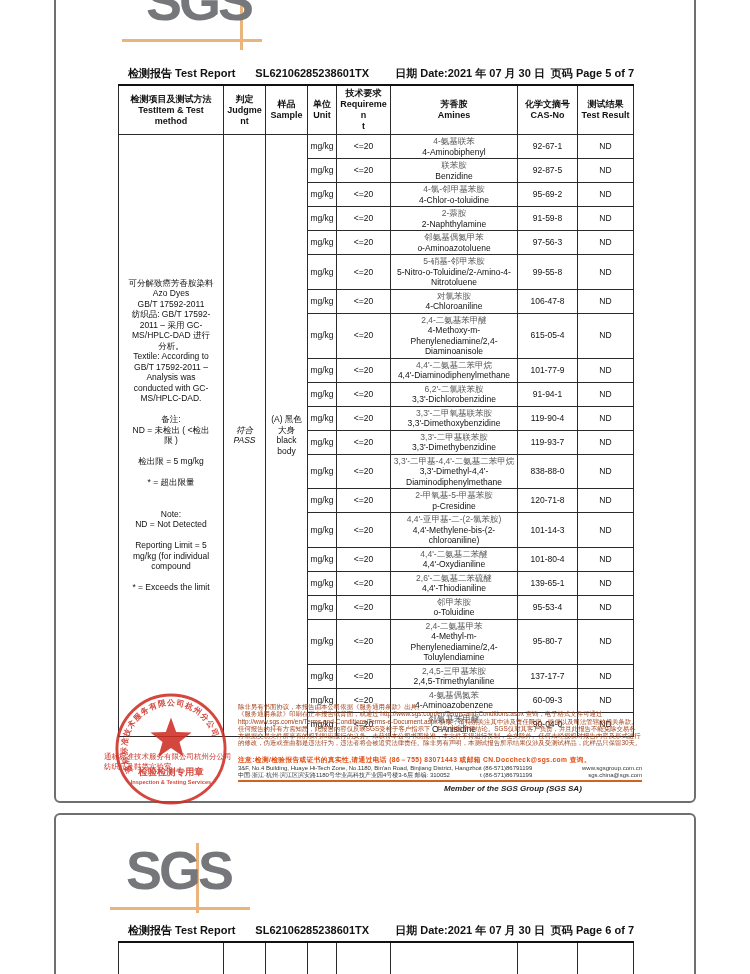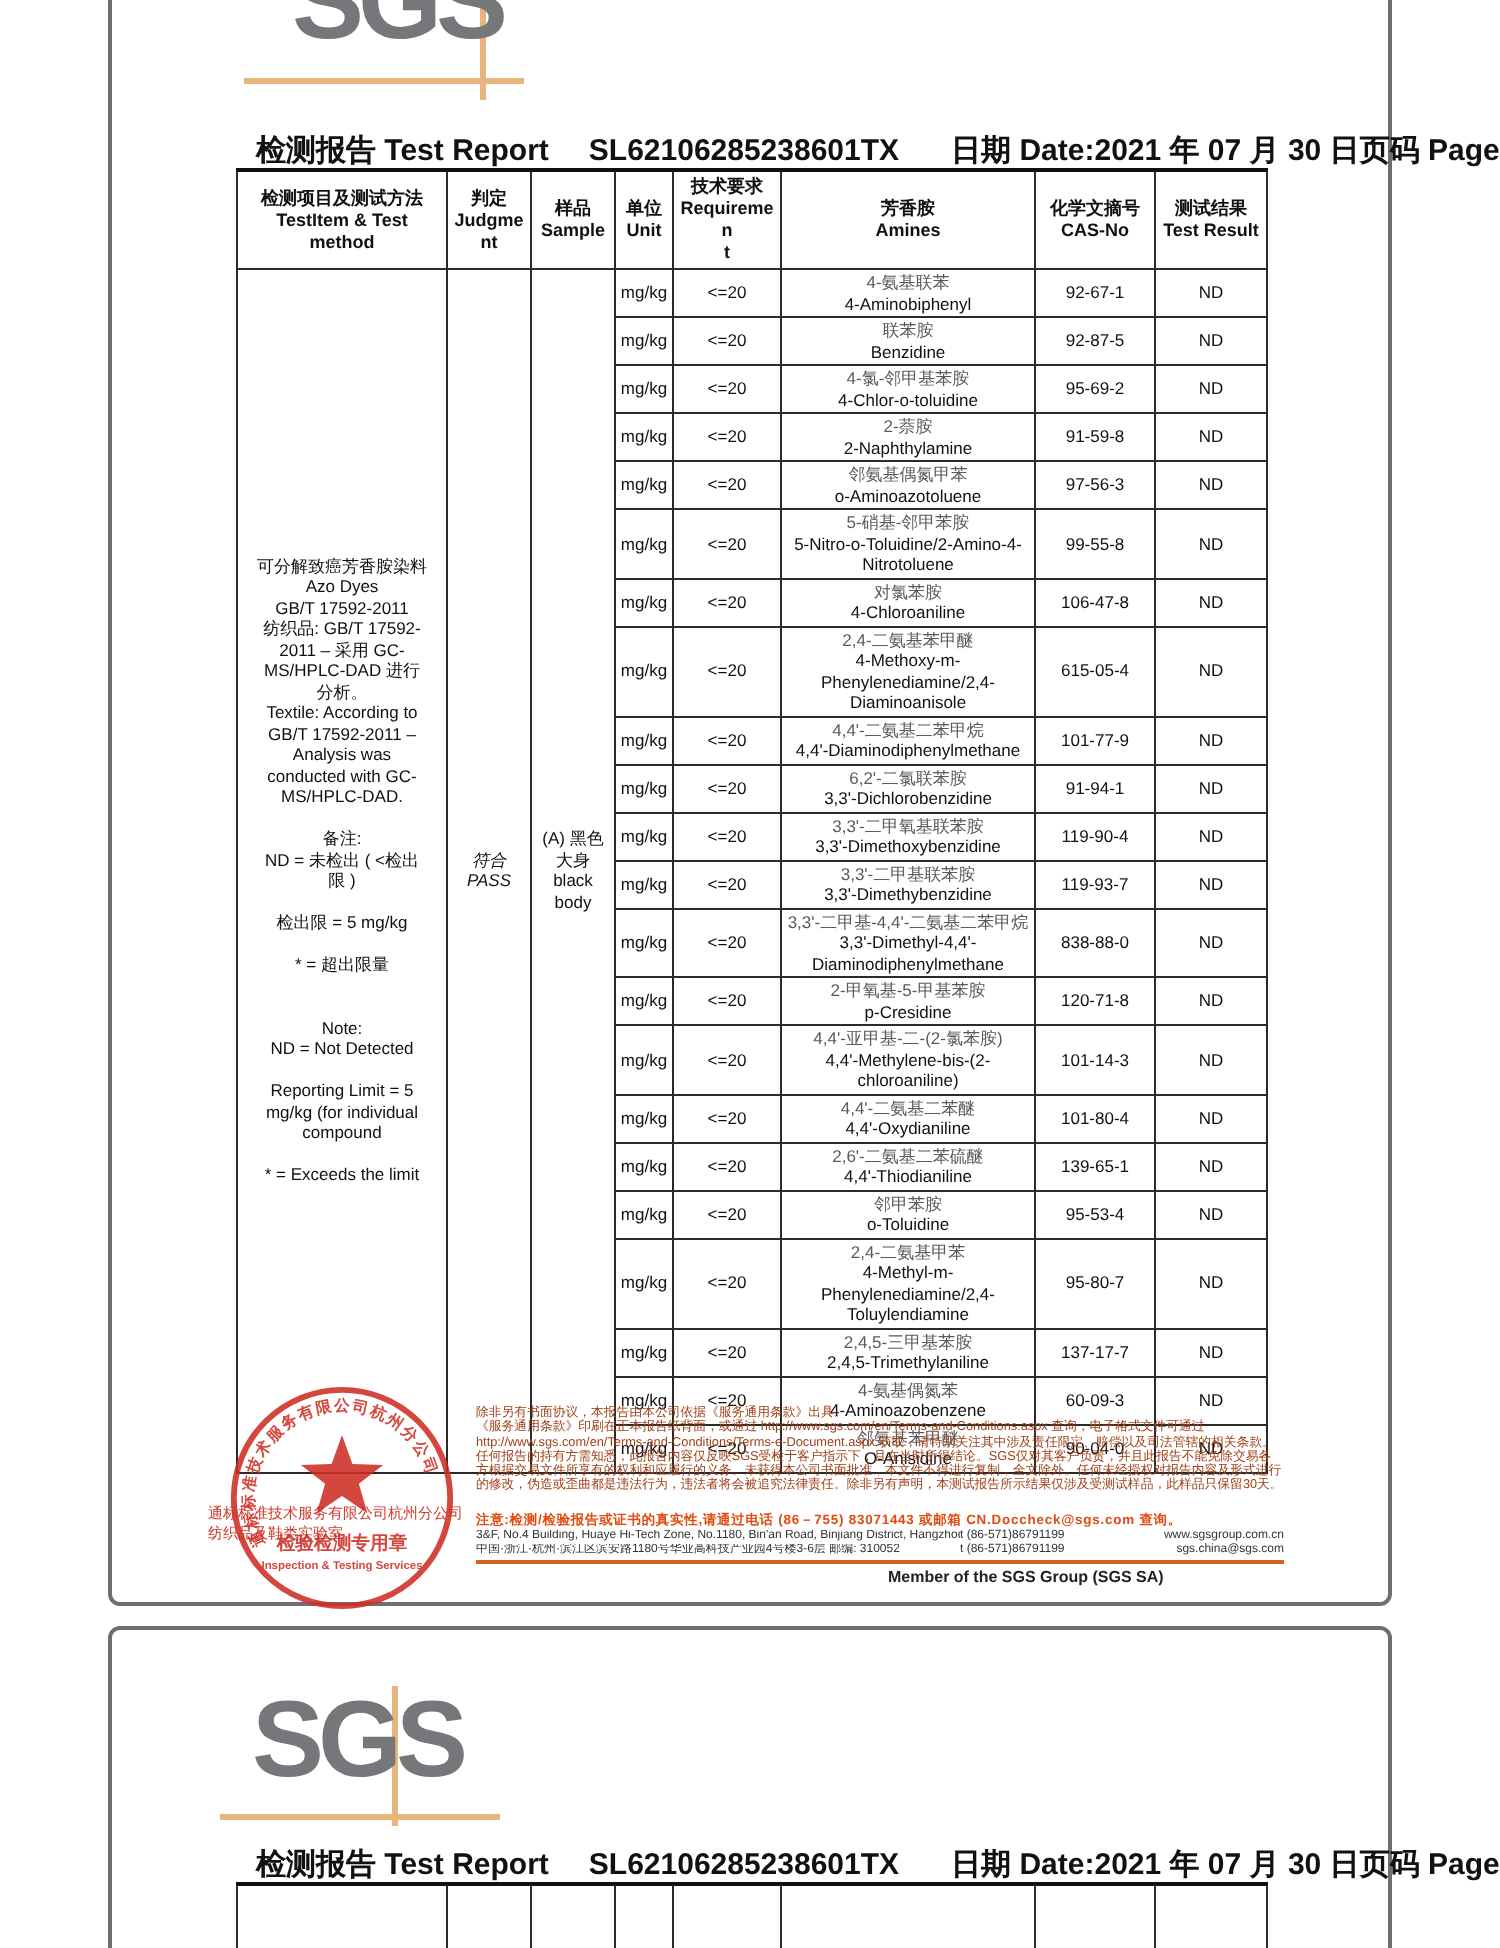--- a/index.html
+++ b/index.html
@@ -17,21 +17,21 @@
   #page6{top:813px;height:320px;}
 
   
   .logo{position:absolute;font-weight:bold;color:#76777a;
     font-size:54px;line-height:54px;letter-spacing:-3px;z-index:2;}
   .cross-h{position:absolute;height:3px;background:#eab57c;z-index:1;}
   .cross-v{position:absolute;width:3px;background:#eab57c;z-index:1;}
 
   
   .rpt-header{position:absolute;left:62px;width:516px;display:flex;
-    align-items:baseline;font-weight:bold;font-size:15px;white-space:nowrap;}
+    align-items:baseline;font-weight:bold;font-size:11px;white-space:nowrap;}
   .rpt-header .t{margin-left:10px;}
   .rpt-header .n{margin-left:20px;}
   .rpt-header .d{margin-left:26px;}
   .rpt-header .p{margin-left:auto;}
 
   
   table.report{border-collapse:collapse;table-layout:fixed;width:516px;
     position:absolute;left:62px;background:#fff;padding-left:24px;}
   table.report{border:1px solid #222;border-top:2px solid #111;}
   table.report th,table.report td{
@@ -53,21 +53,21 @@
   .disclaimer{position:absolute;left:182px;top:723px;width:404px;
     font-size:6.4px;line-height:7.3px;color:#a04018;white-space:pre-line;text-align:left;}
   .notice{position:absolute;left:182px;top:776px;width:404px;
     font-size:6.7px;font-weight:bold;color:#e24b10;letter-spacing:.4px;white-space:nowrap;}
   .addr-row{position:absolute;left:182px;width:404px;display:flex;
     font-size:6px;line-height:7px;color:#333;white-space:nowrap;}
   .addr-row .a{width:242px;overflow:hidden;}
   .addr-row .ph{width:78px;}
   .addr-row .w{width:84px;text-align:right;}
   .foot-rule{position:absolute;left:182px;top:800px;width:404px;height:2px;background:#d2631f;}
-  .member{position:absolute;left:388px;top:804px;font-size:8px;font-weight:bold;color:#222;}
+  .member{position:absolute;left:388px;top:804px;font-size:8px;font-weight:bold;color:#222;font-style:italic;}
   .company-red{position:absolute;left:48px;top:772px;font-size:7.5px;line-height:9.5px;
     color:#cf3a2e;z-index:1;white-space:nowrap;}
   .stamp{position:absolute;left:56px;top:710px;z-index:2;opacity:.88;}
 </style>
 </head>
 <body>
 
 <div class="page" id="page5">
 
   <div class="logo" style="left:90px;top:-6px;">SGS</div>

